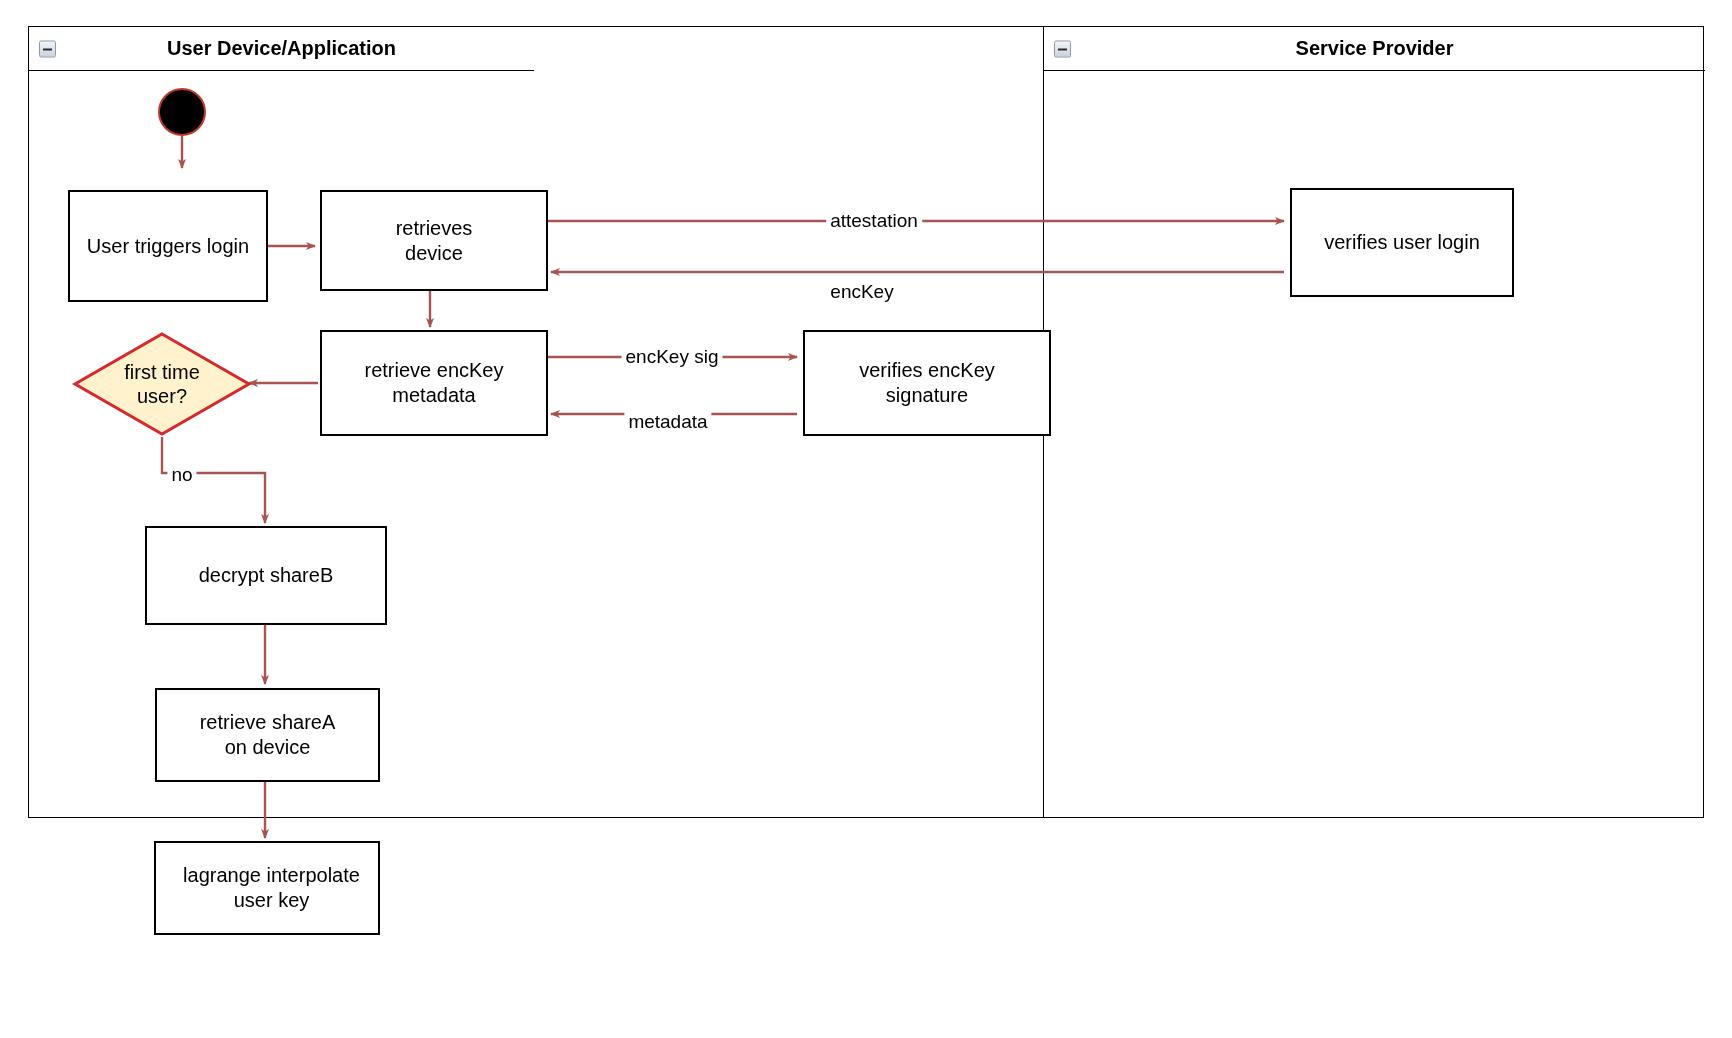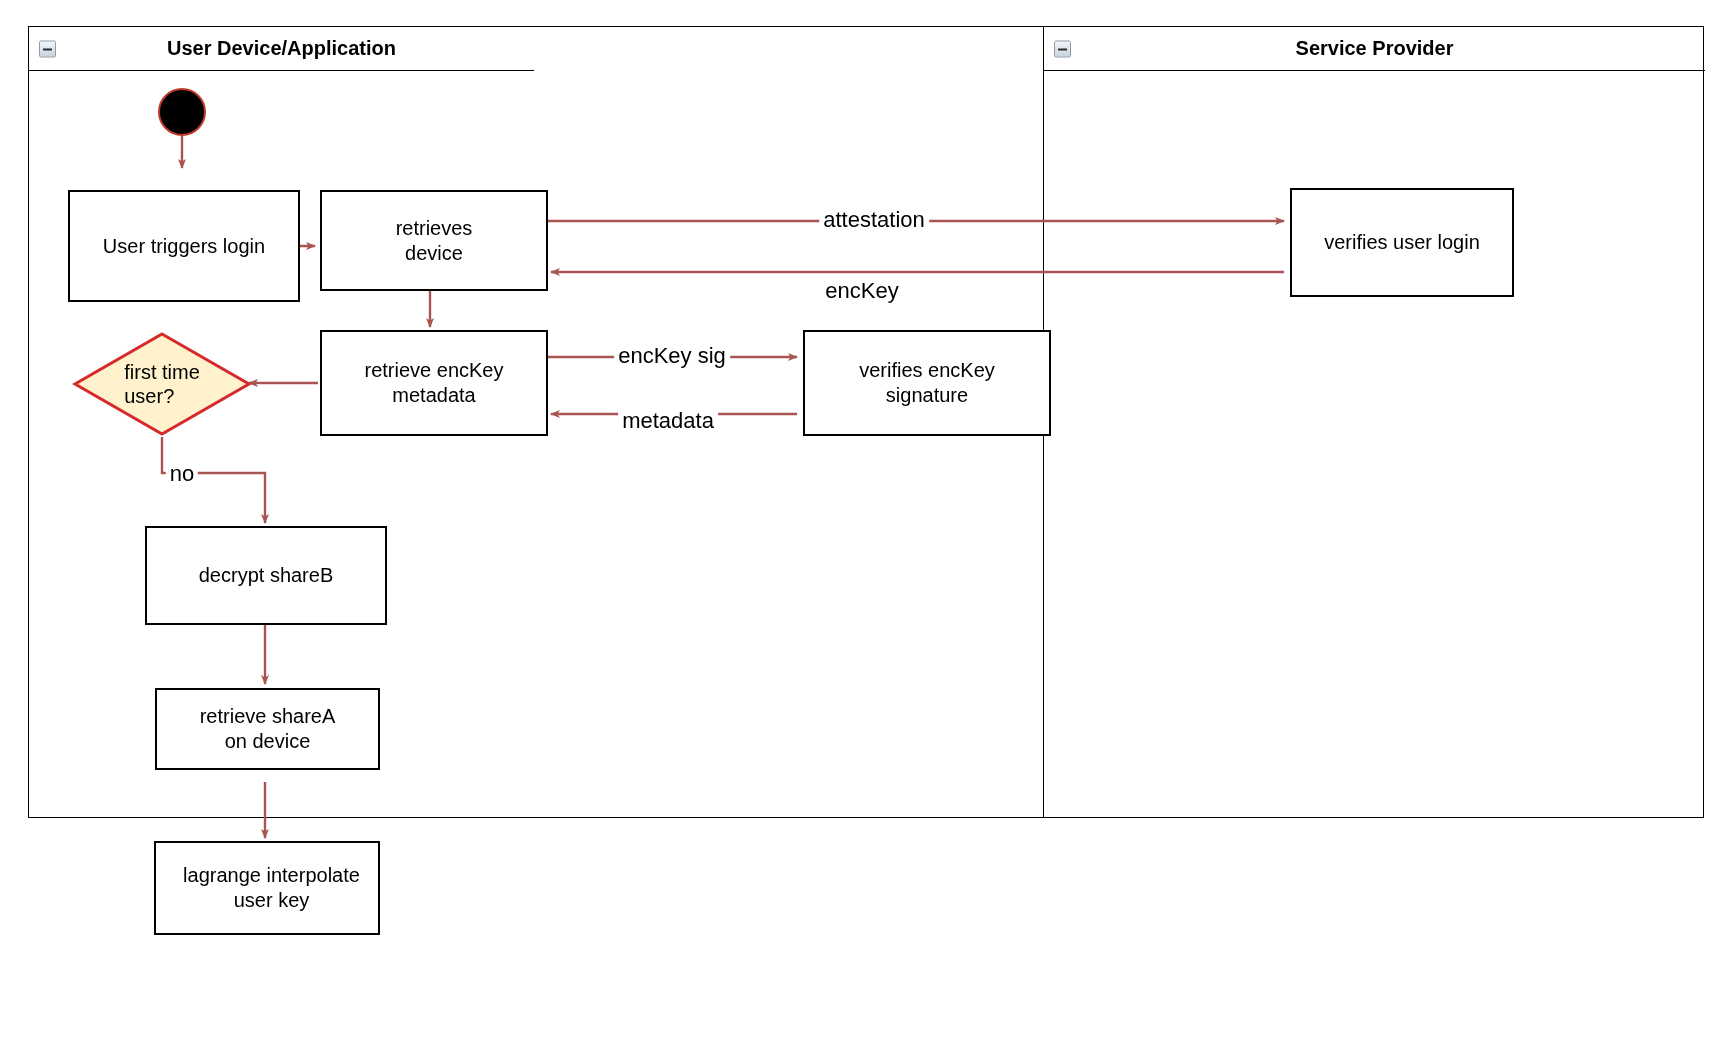--- a/index.html
+++ b/index.html
@@ -90,38 +90,38 @@
   .diamond-wrap{
     position:absolute;
   }
   .diamond-wrap svg{display:block;}
   .diamond-label{
     position:absolute;
     left:0;top:0;right:0;bottom:0;
     display:flex;
     align-items:center;
     justify-content:center;
-    text-align:left;
+    text-align:center;
     font-size:20px;
     line-height:1.2;
     white-space:pre-line;
     color:#000;
     pointer-events:none;
   }
 
   
   #edges{
     position:absolute;
     left:0;top:0;
     width:1732px;height:1038px;
     pointer-events:none;
   }
   .edge-label{
     position:absolute;
-    font-size:22px;
+    font-size:19px;
     color:#000;
     background:#ffffff;
     padding:0 4px;
     line-height:1;
     white-space:nowrap;
     transform:translate(-50%,-50%);
   }
 </style>
 </head>
 <body>
@@ -183,21 +183,21 @@
   <div class="edge-label" style="left:862px;top:291px;background:transparent;">encKey</div>
 
   <div class="edge-label" style="left:672px;top:356px;">encKey sig</div>
 
   <div class="edge-label" style="left:668px;top:421px;">metadata</div>
 
   <div class="edge-label" style="left:182px;top:474px;">no</div>
 
   <div class="start-node" style="left:158px;top:88px;"></div>
 
-  <div class="node" style="left:68px;top:190px;width:232px;height:112px;">User triggers login</div>
+  <div class="node" style="left:68px;top:190px;width:200px;height:112px;">User triggers login</div>
 
   <div class="node" style="left:320px;top:190px;width:228px;height:101px;">retrieves
 device</div>
 
   <div class="node" style="left:1290px;top:188px;width:224px;height:109px;">verifies user login</div>
 
   <div class="node" style="left:320px;top:330px;width:228px;height:106px;">retrieve encKey
 metadata</div>
 
   <div class="node" style="left:803px;top:330px;width:248px;height:106px;">verifies encKey
@@ -206,19 +206,19 @@
   <div class="diamond-wrap" style="left:72px;top:331px;width:180px;height:106px;">
     <svg width="180" height="106" viewBox="0 0 180 106" xmlns="http://www.w3.org/2000/svg">
       <polygon points="90,3 177,53 90,103 3,53" fill="#fff2cc" stroke="#d6292b" stroke-width="3"></polygon>
     </svg>
     <div class="diamond-label">first time
 user?</div>
   </div>
 
   <div class="node" style="left:145px;top:526px;width:242px;height:99px;">decrypt shareB</div>
 
-  <div class="node" style="left:155px;top:688px;width:225px;height:82px;">retrieve shareA
+  <div class="node" style="left:155px;top:688px;width:225px;height:94px;">retrieve shareA
 on device</div>
 
   <div class="node" style="left:154px;top:841px;width:226px;height:94px;padding-left:15px;">lagrange interpolate
 user key</div>
 
 </div>
 
 </body></html>

